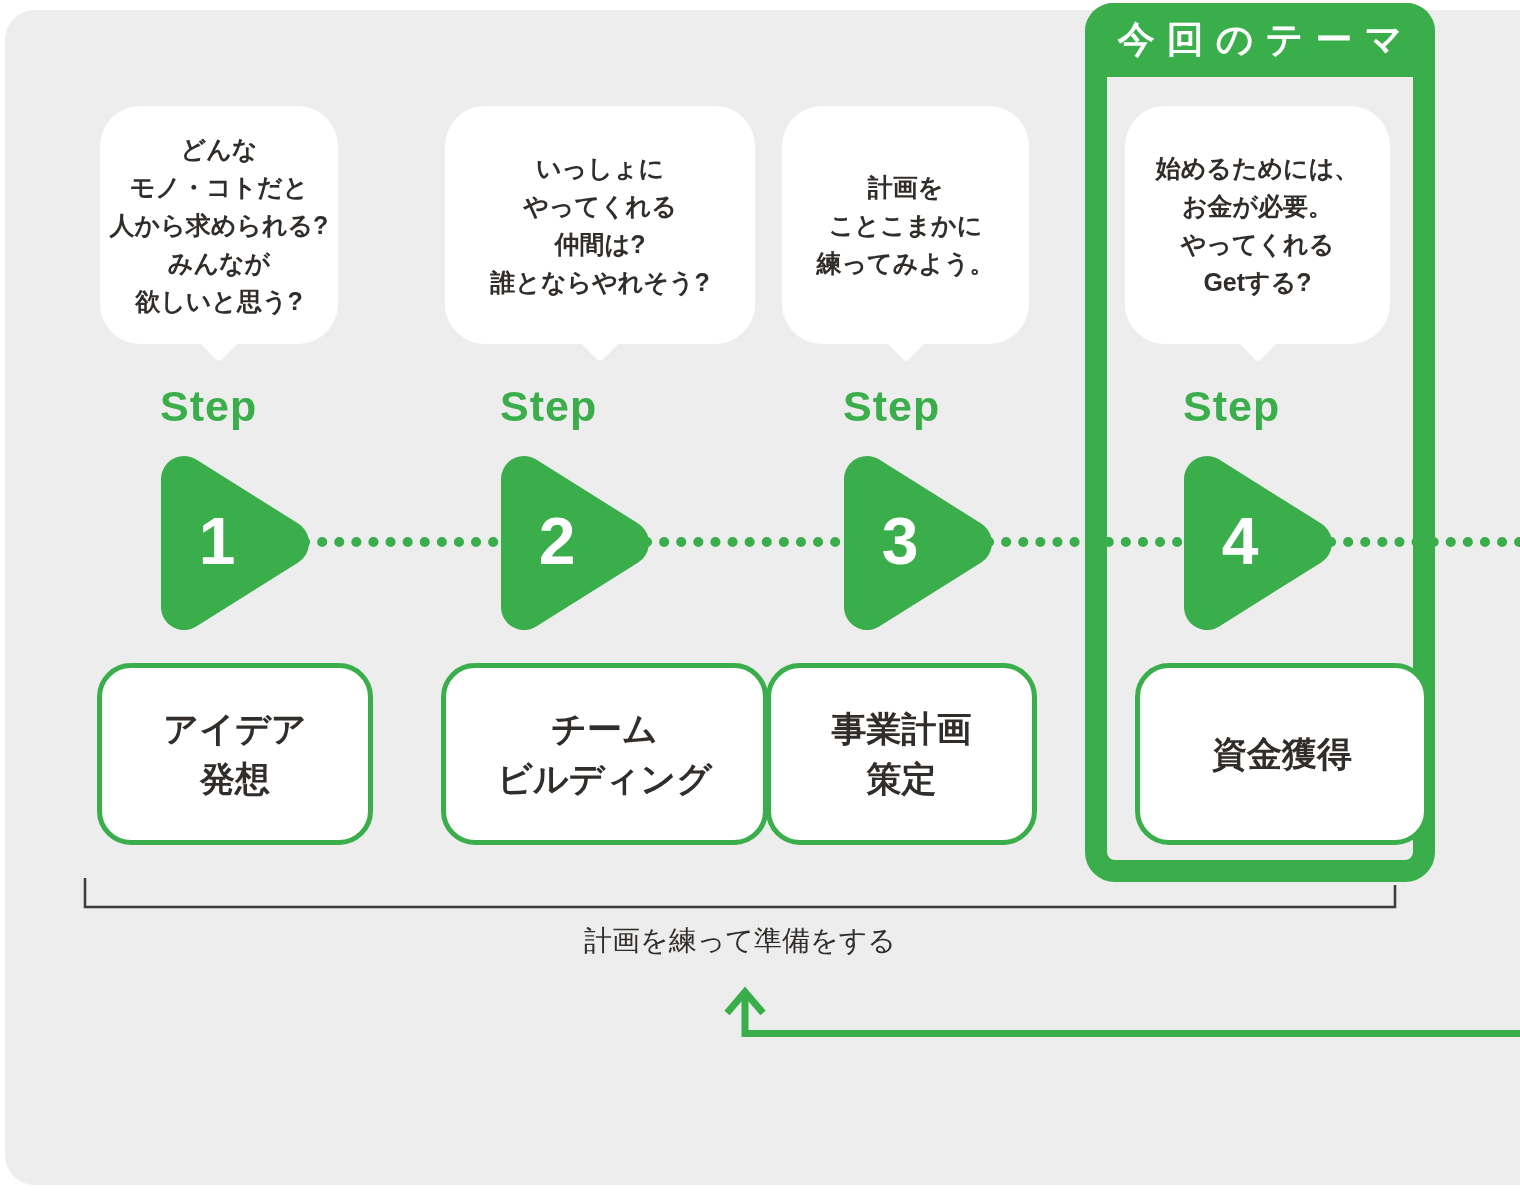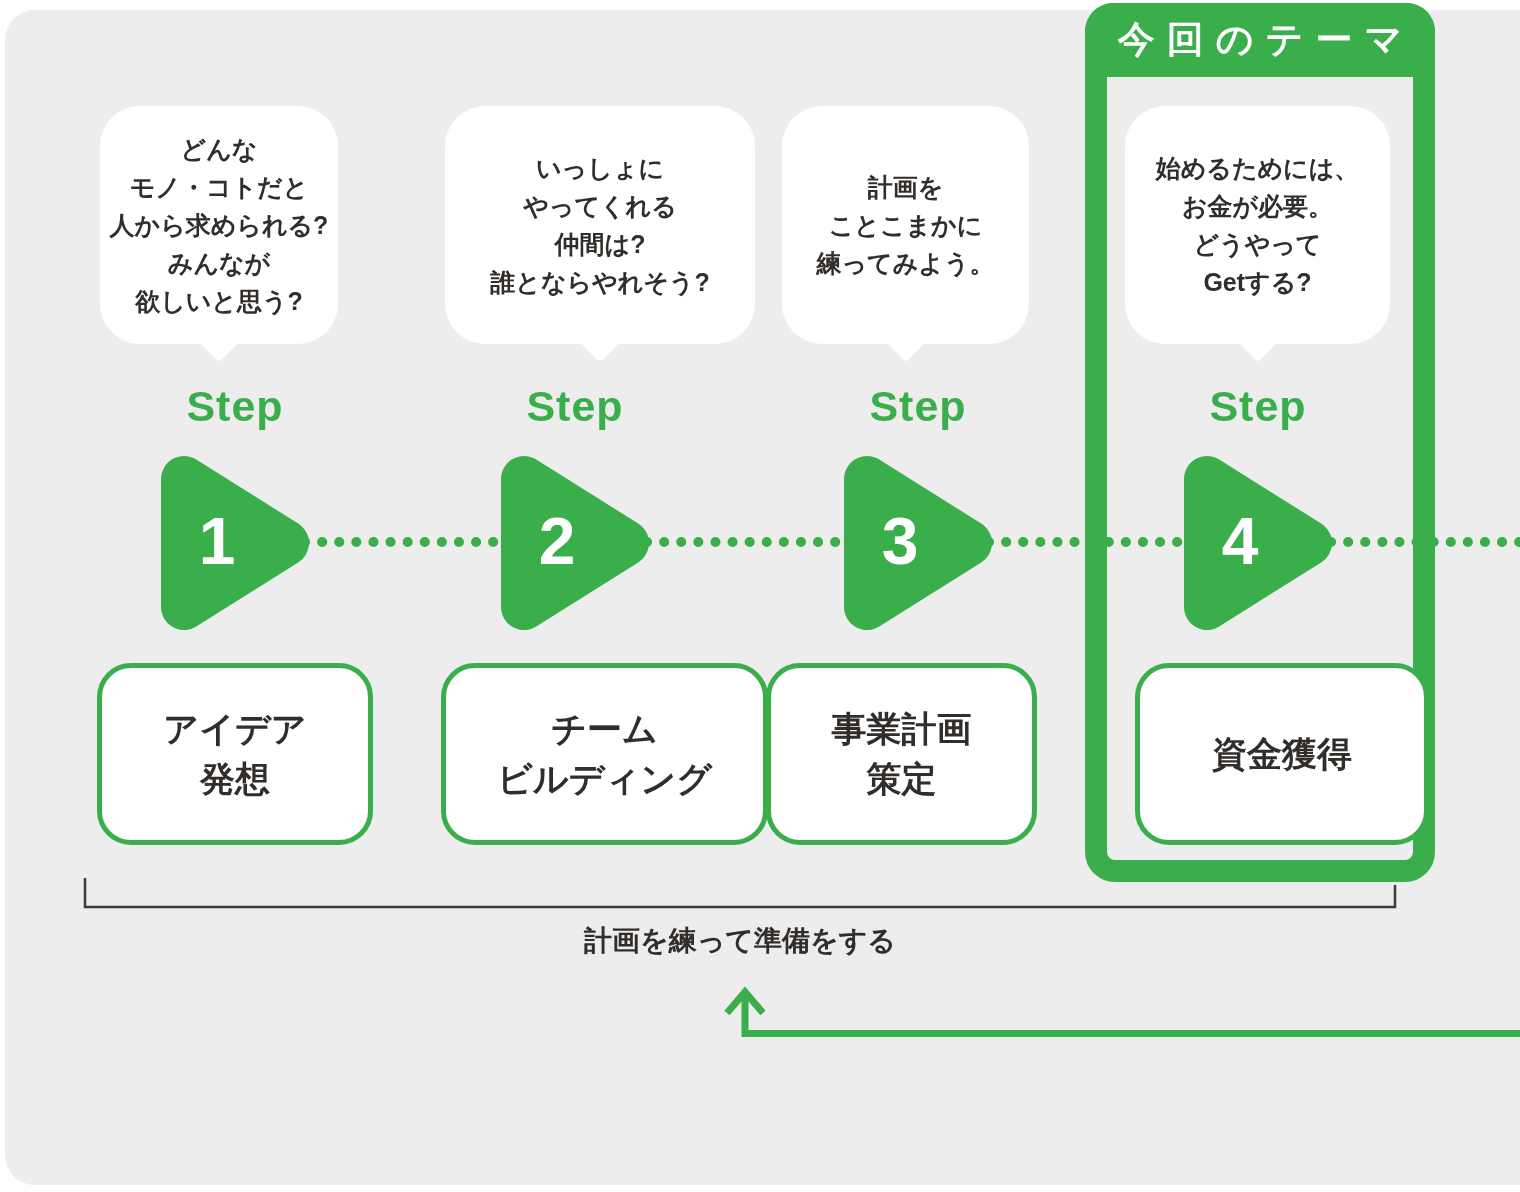--- a/index.html
+++ b/index.html
@@ -19,21 +19,21 @@
 
   
   .bubble{position:absolute;top:106px;height:238px;background:var(--white);
           border-radius:40px;display:flex;align-items:center;justify-content:center;}
   .bubble-text{white-space:pre-line;text-align:center;font-weight:bold;
                font-size:25px;line-height:38px;color:var(--text-dark);}
   .bubble-tail{position:absolute;left:50%;bottom:-12px;width:30px;height:30px;
                background:var(--white);border-radius:4px;transform:translateX(-50%) rotate(45deg);}
 
   
-  .step-word{position:absolute;top:382px;width:150px;text-align:center;
+  .step-word{position:absolute;top:382px;width:150px;text-align:left;
              font-size:43px;font-weight:bold;color:var(--green);letter-spacing:1px;}
   .step-number{position:absolute;top:503px;width:90px;text-align:center;
                font-size:66px;font-weight:bold;color:var(--white);}
 
   
   .step-box{position:absolute;top:663px;height:182px;background:var(--white);
             border:5px solid var(--green);border-radius:34px;
             display:flex;align-items:center;justify-content:center;}
   .step-box span{white-space:pre-line;text-align:center;font-weight:bold;
                  font-size:35px;line-height:50px;color:var(--text-dark);}
@@ -42,21 +42,21 @@
   .highlight-frame{position:absolute;left:1085px;top:3px;width:350px;height:879px;
                    border:22px solid var(--green);border-radius:30px;}
   .highlight-tab{position:absolute;left:1085px;top:3px;width:350px;height:74px;
                  background:var(--green);border-radius:28px 28px 0 0;
                  display:flex;align-items:center;justify-content:center;font-family:Liberation Serif, serif;}
   .highlight-tab span{color:var(--white);font-size:37px;font-weight:bold;
                       letter-spacing:12px;padding-left:12px;}
 
   
   .bracket-label{position:absolute;left:85px;top:922px;width:1310px;text-align:center;
-                 font-size:28px;font-weight:bold;color:var(--text-dark);}
+                 font-size:28px;font-weight:normal;color:var(--text-dark);}
 </style>
 </head>
 <body>
 
 <div class="page">
   <div class="canvas"></div>
 
   <svg class="overlay" viewBox="0 0 1520 1192">
     <line x1="305" y1="542" x2="1520" y2="542" style="stroke:var(--green)" stroke-width="10" stroke-linecap="round" stroke-dasharray="0.1 17"></line>
     <path d="M184,479 L286,543 L184,607 Z" style="fill:var(--green);stroke:var(--green)" stroke-width="46" stroke-linejoin="round"></path>
@@ -110,21 +110,21 @@
 策定</span>
   </div>
 
   <div class="highlight-frame"></div>
   <div class="highlight-tab">
     <span>今回のテーマ</span>
   </div>
   <div class="bubble" style="left:1125px;width:265px">
     <div class="bubble-text">始めるためには、
 お金が必要。
-どうやって
+やってくれる
 Getする?</div>
     <div class="bubble-tail"></div>
   </div>
   <div class="step-word" style="left:1183px">Step</div>
   <div class="step-number" style="left:1195px">4</div>
   <div class="step-box" style="left:1135px;width:294px">
     <span>資金獲得</span>
   </div>
 
   <div class="bracket-label">計画を練って準備をする</div>

